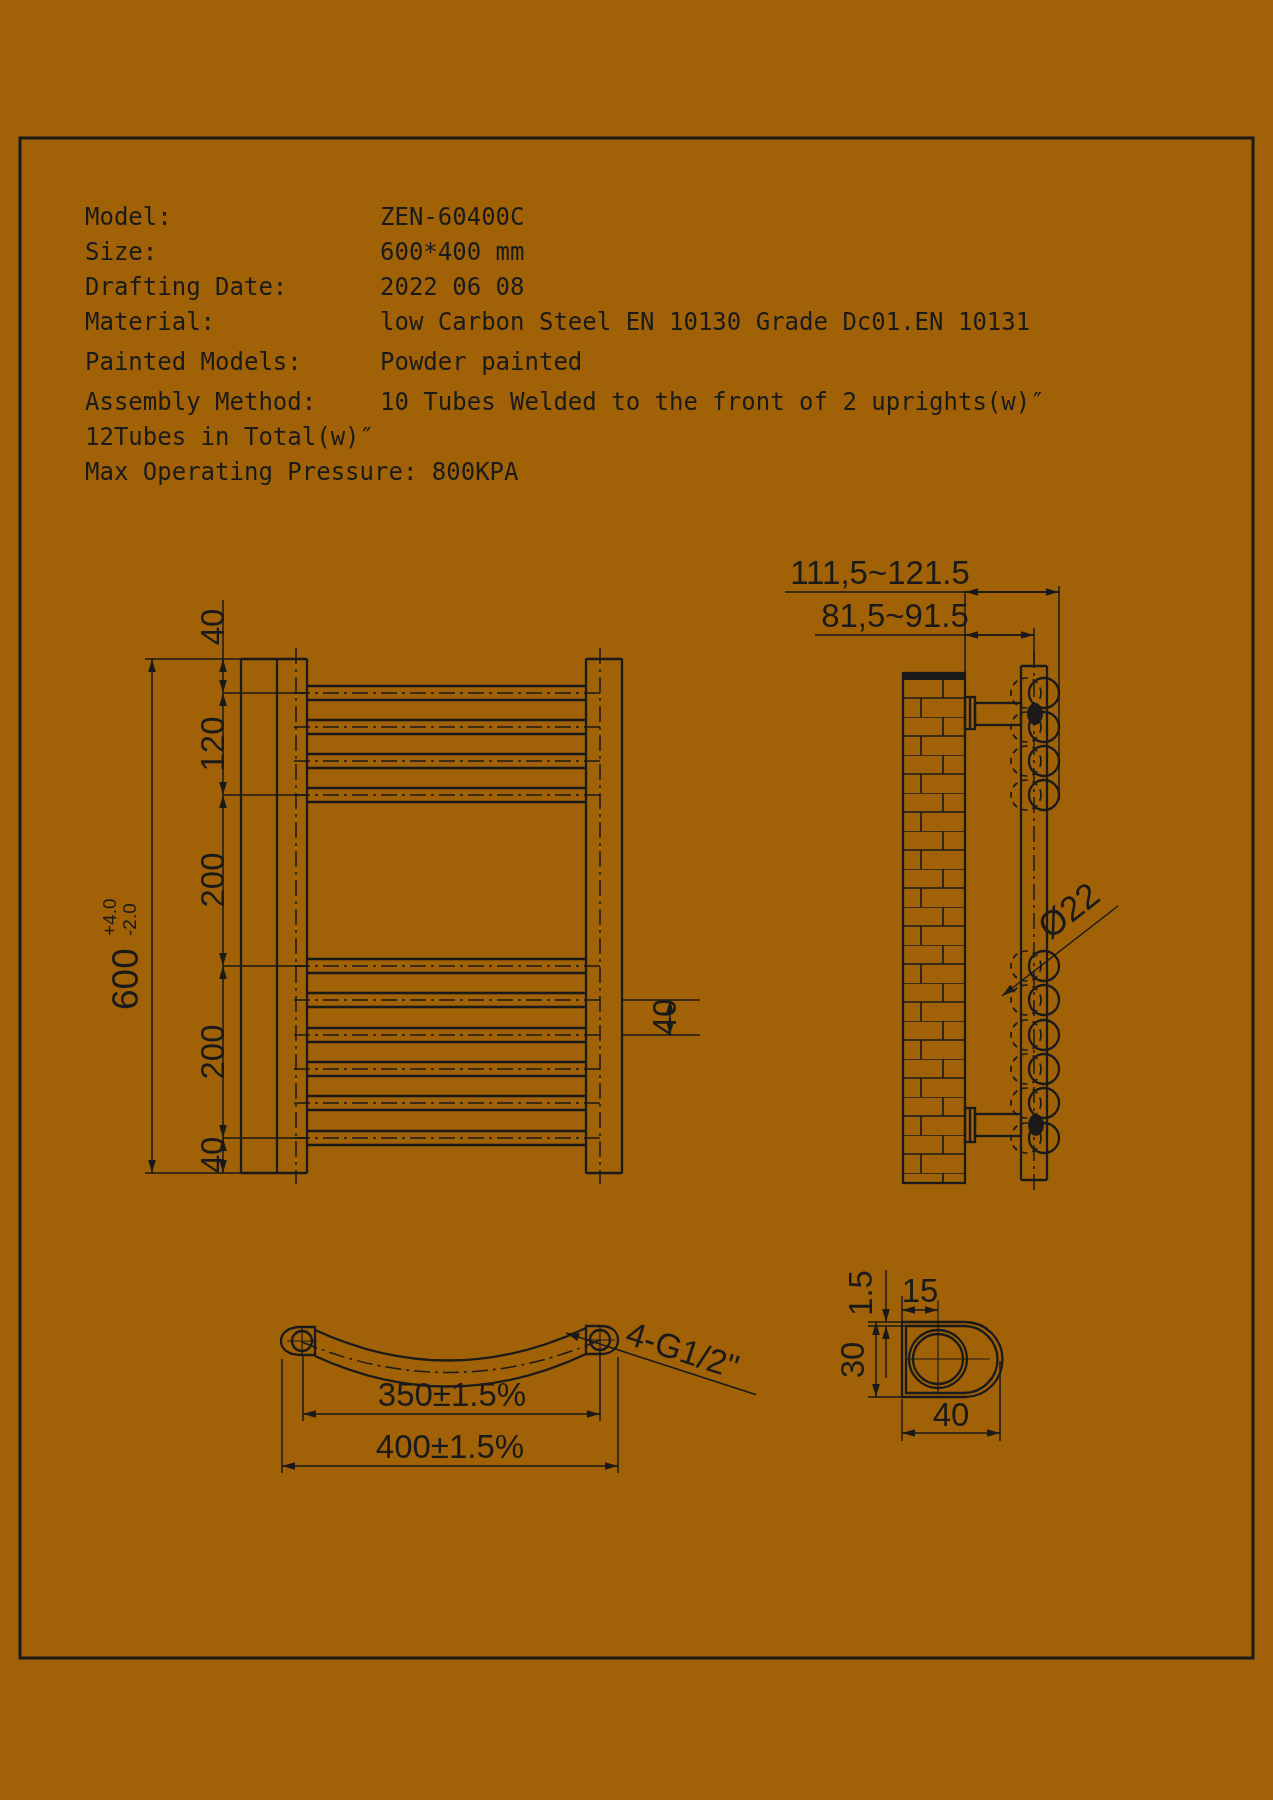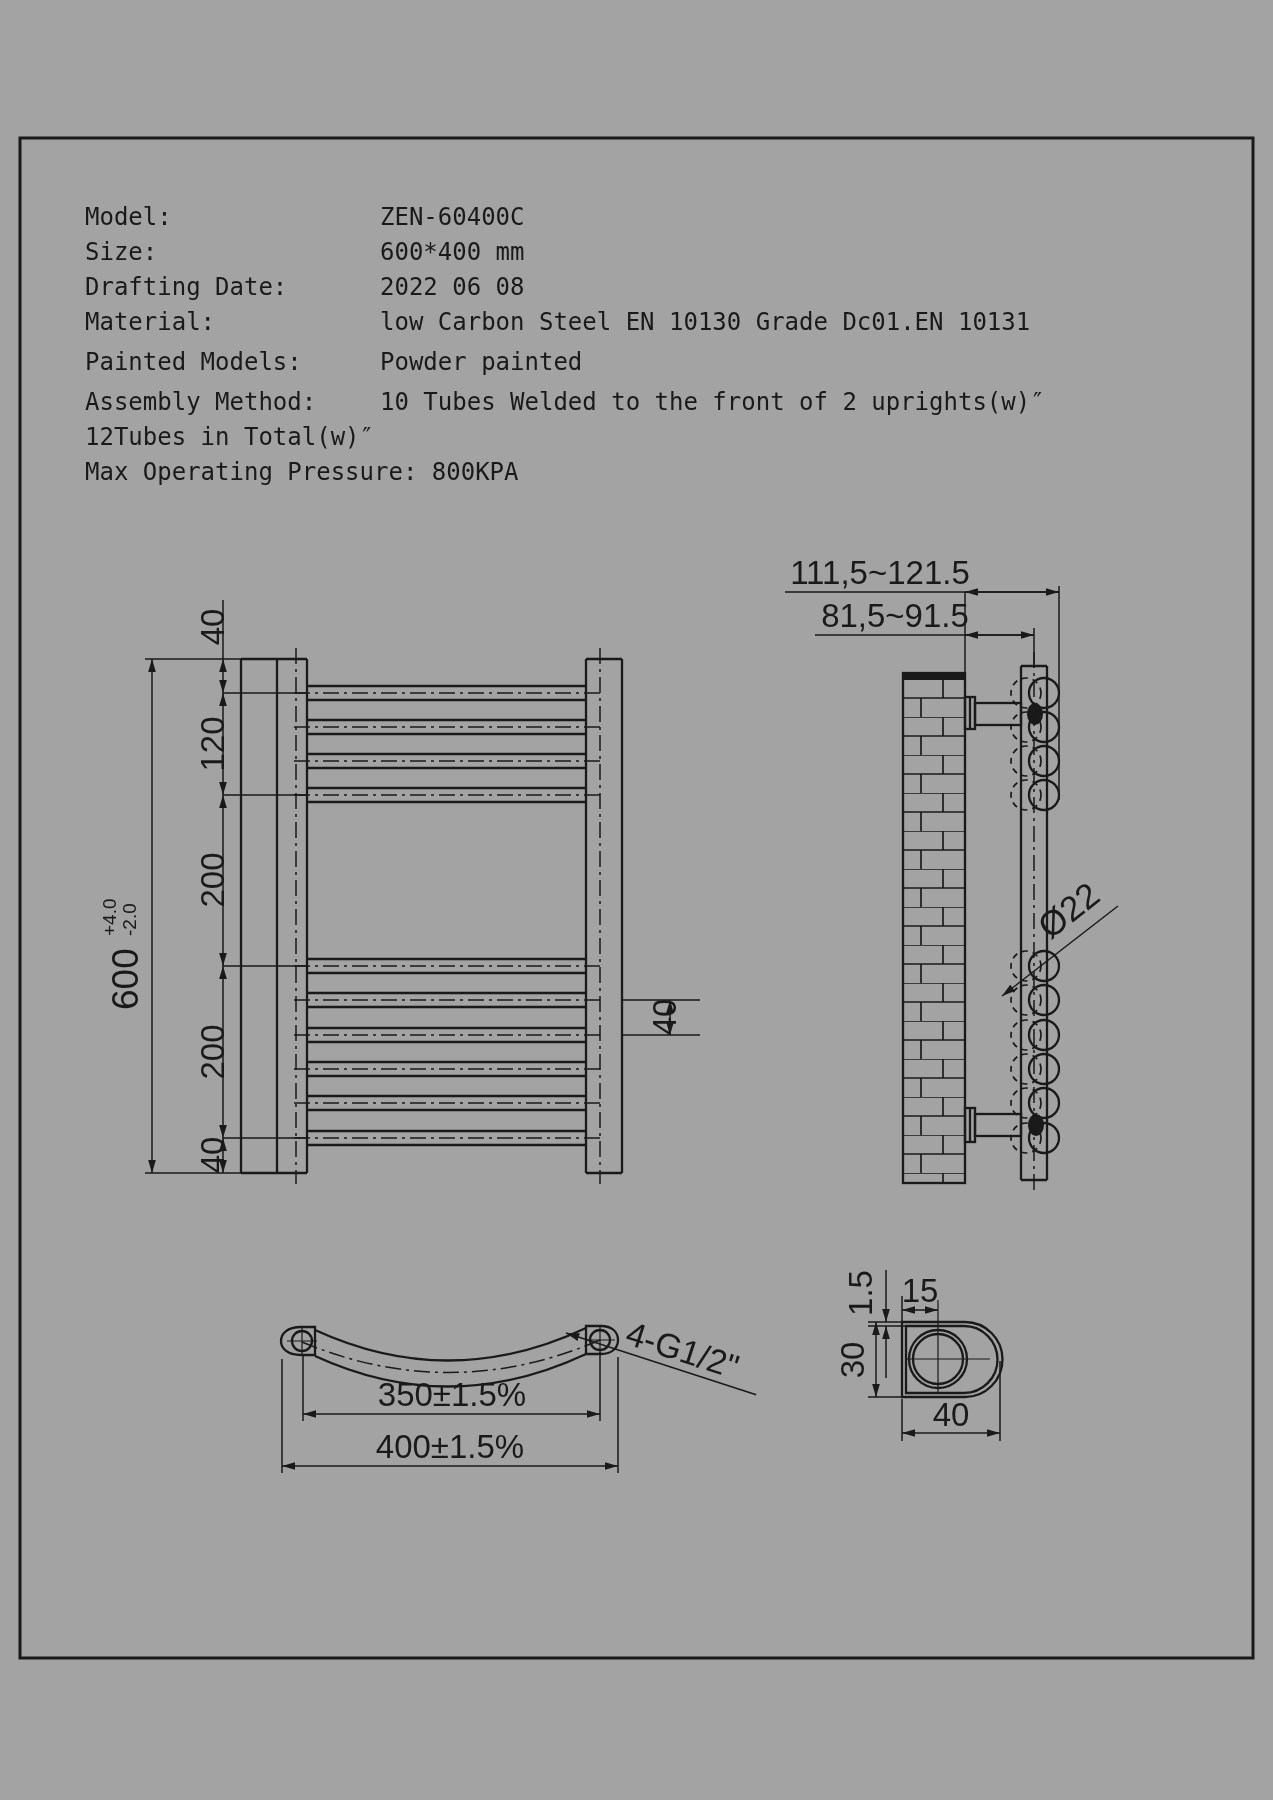--- a/index.html
+++ b/index.html
@@ -1,16 +1,16 @@
 <!DOCTYPE html>
 <html><head>
 <meta charset="utf-8">
 <style>
   html,body{margin:0;padding:0;background:#ffffff;}
-  .page{position:relative;width:1273px;height:1800px;background:#a3a3a3;overflow:hidden;}
+  .page{position:relative;width:1273px;height:1800px;background:#a16207;overflow:hidden;}
   svg{position:absolute;left:0;top:0;}
   .hdr{font-family:"DejaVu Sans Mono",monospace;font-size:24px;fill:#1a1a1a;}
   .dim{font-family:"Liberation Sans",sans-serif;font-size:33px;fill:#1a1a1a;}
   .dim-sm{font-family:"Liberation Sans",sans-serif;font-size:19px;fill:#1a1a1a;}
   .ol{stroke:#1a1a1a;stroke-width:2.3;fill:none;}
   .thin{stroke:#1a1a1a;stroke-width:1.5;fill:none;}
   .cl{stroke:#1a1a1a;stroke-width:1.5;fill:none;stroke-dasharray:16 5 3 5;}
   .dashc{stroke:#1a1a1a;stroke-width:1.7;fill:none;stroke-dasharray:6 5;}
 </style>
 </head>

